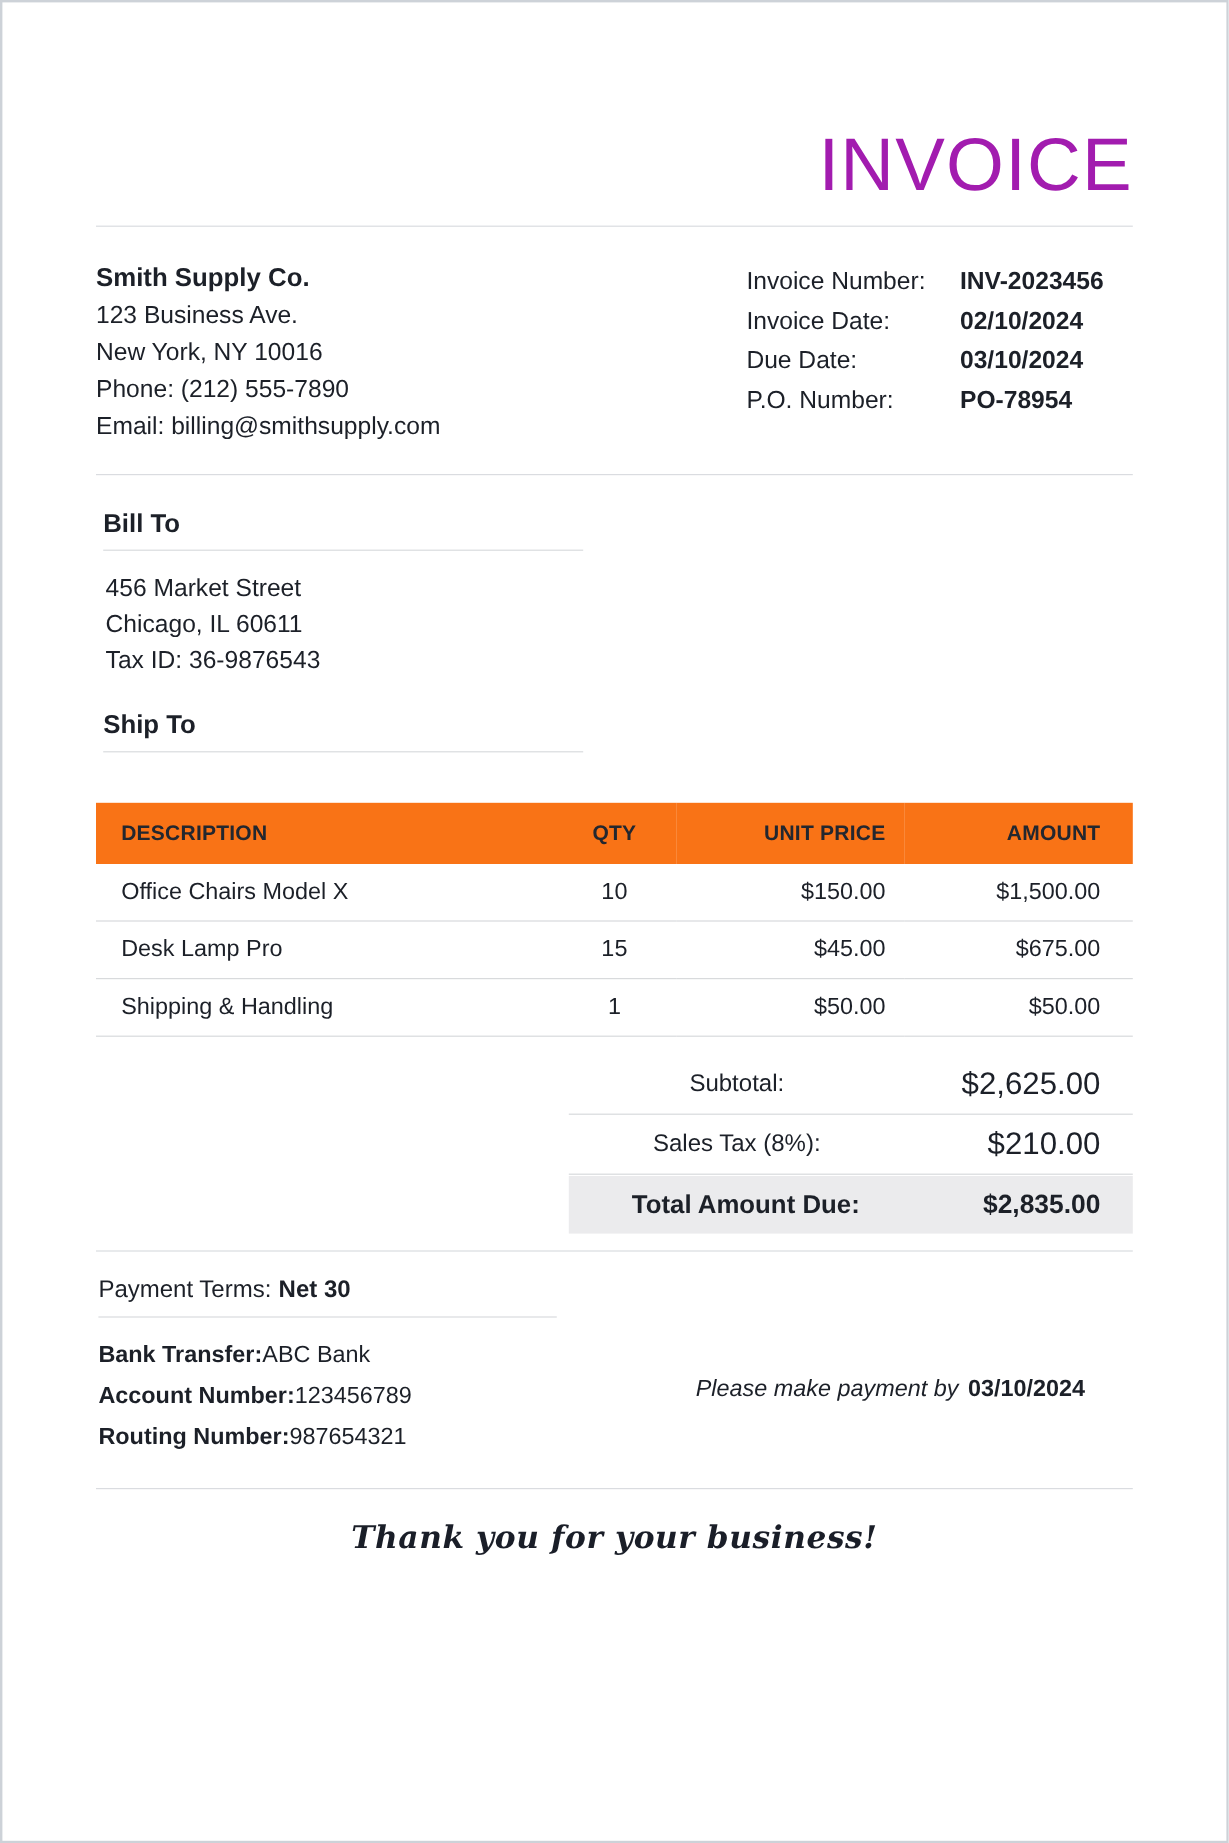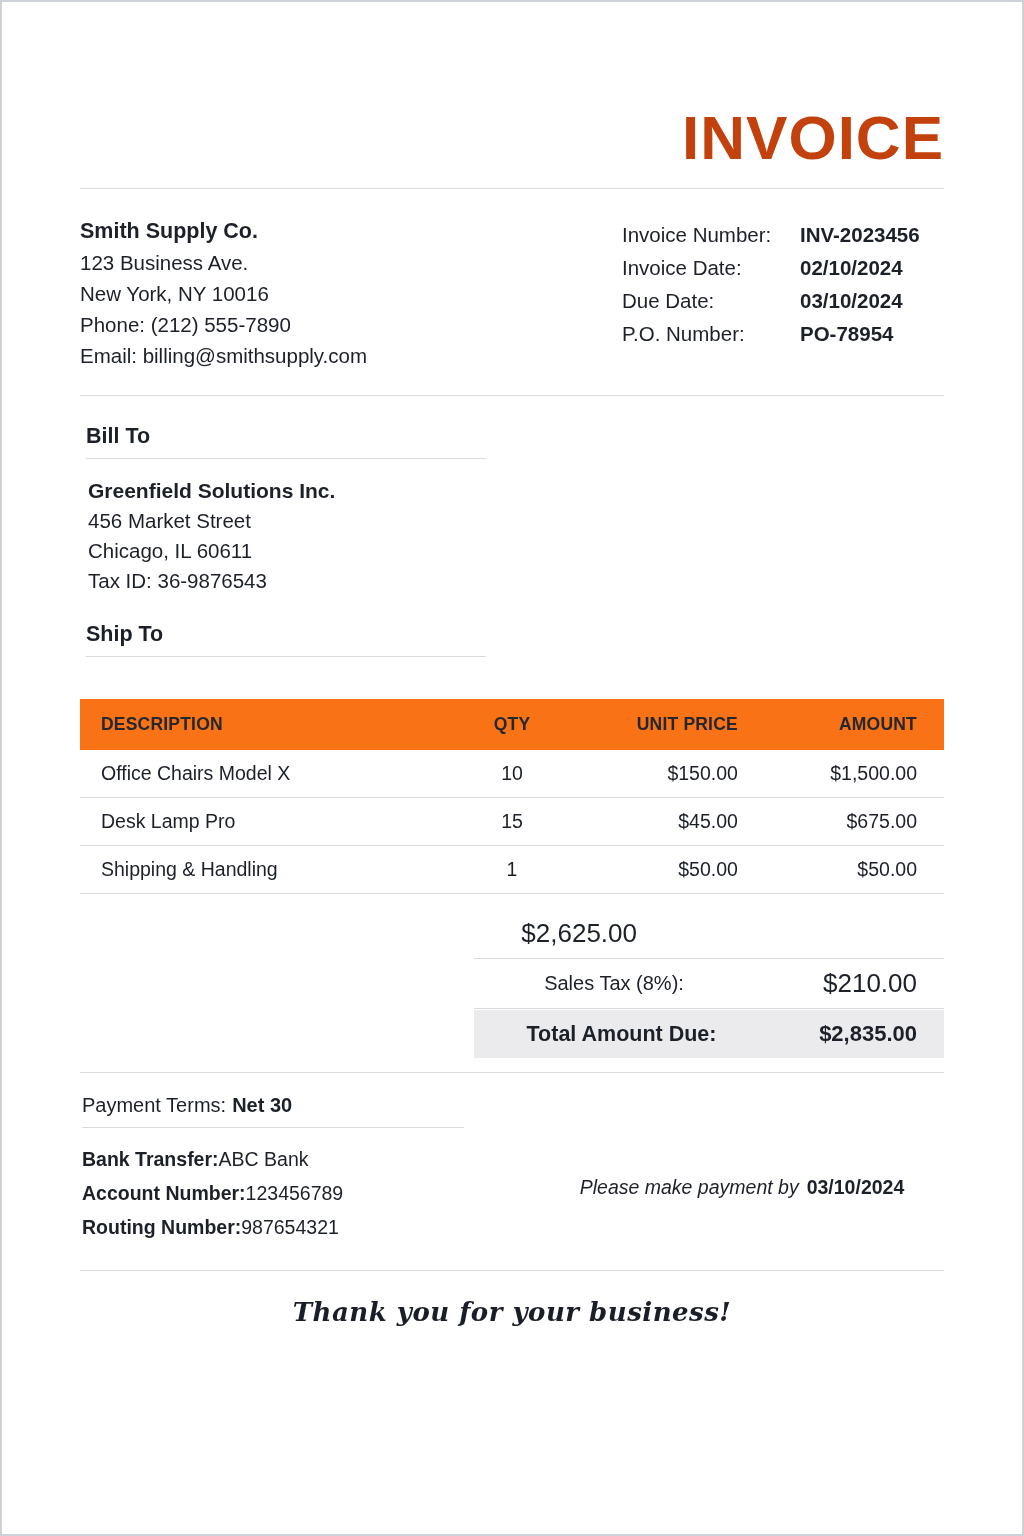--- a/index.html
+++ b/index.html
@@ -19,23 +19,23 @@
   }
   .divider {
     border: none;
     border-top: 1px solid #dadce0;
     height: 0;
   }
   
   .header { padding-top: 102px; text-align: right; }
   .title {
     font-size: 62px;
-    font-weight: 700;
+    font-weight: 400;
     letter-spacing: 1px;
-    color: #c2410c;
+    color: #a21caf;
     line-height: 1.1;
   }
   .header-rule { margin-top: 16px; }
   
   .info-section {
     display: flex;
     justify-content: space-between;
     padding: 27px 0 24px 0;
   }
   .company { font-size: 20.5px; line-height: 31px; }
@@ -162,21 +162,20 @@
         <span class="meta-label">P.O. Number:</span>
         <span class="meta-value">PO-78954</span>
       </div>
     </div>
   </div>
   <hr class="divider">
 
   <div class="addresses">
     <div class="section-heading">Bill To</div>
     <div class="bill-block">
-      <div class="bill-name">Greenfield Solutions Inc.</div>
       <div>456 Market Street</div>
       <div>Chicago, IL 60611</div>
       <div>Tax ID: 36-9876543</div>
     </div>
     <div class="section-heading">Ship To</div>
   </div>
 
   <table class="items">
     <thead>
       <tr>
@@ -204,20 +203,21 @@
         <td class="col-qty">1</td>
         <td class="col-unit">$50.00</td>
         <td class="col-amt">$50.00</td>
       </tr>
     </tbody>
   </table>
 
   <div class="totals-wrap">
     <div class="totals">
       <div class="totals-row">
+        <span class="totals-label">Subtotal:</span>
         <span class="totals-value">$2,625.00</span>
       </div>
       <div class="totals-row">
         <span class="totals-label">Sales Tax (8%):</span>
         <span class="totals-value">$210.00</span>
       </div>
       <div class="totals-row totals-total">
         <span class="totals-label">Total Amount Due:</span>
         <span class="totals-value">$2,835.00</span>
       </div>

